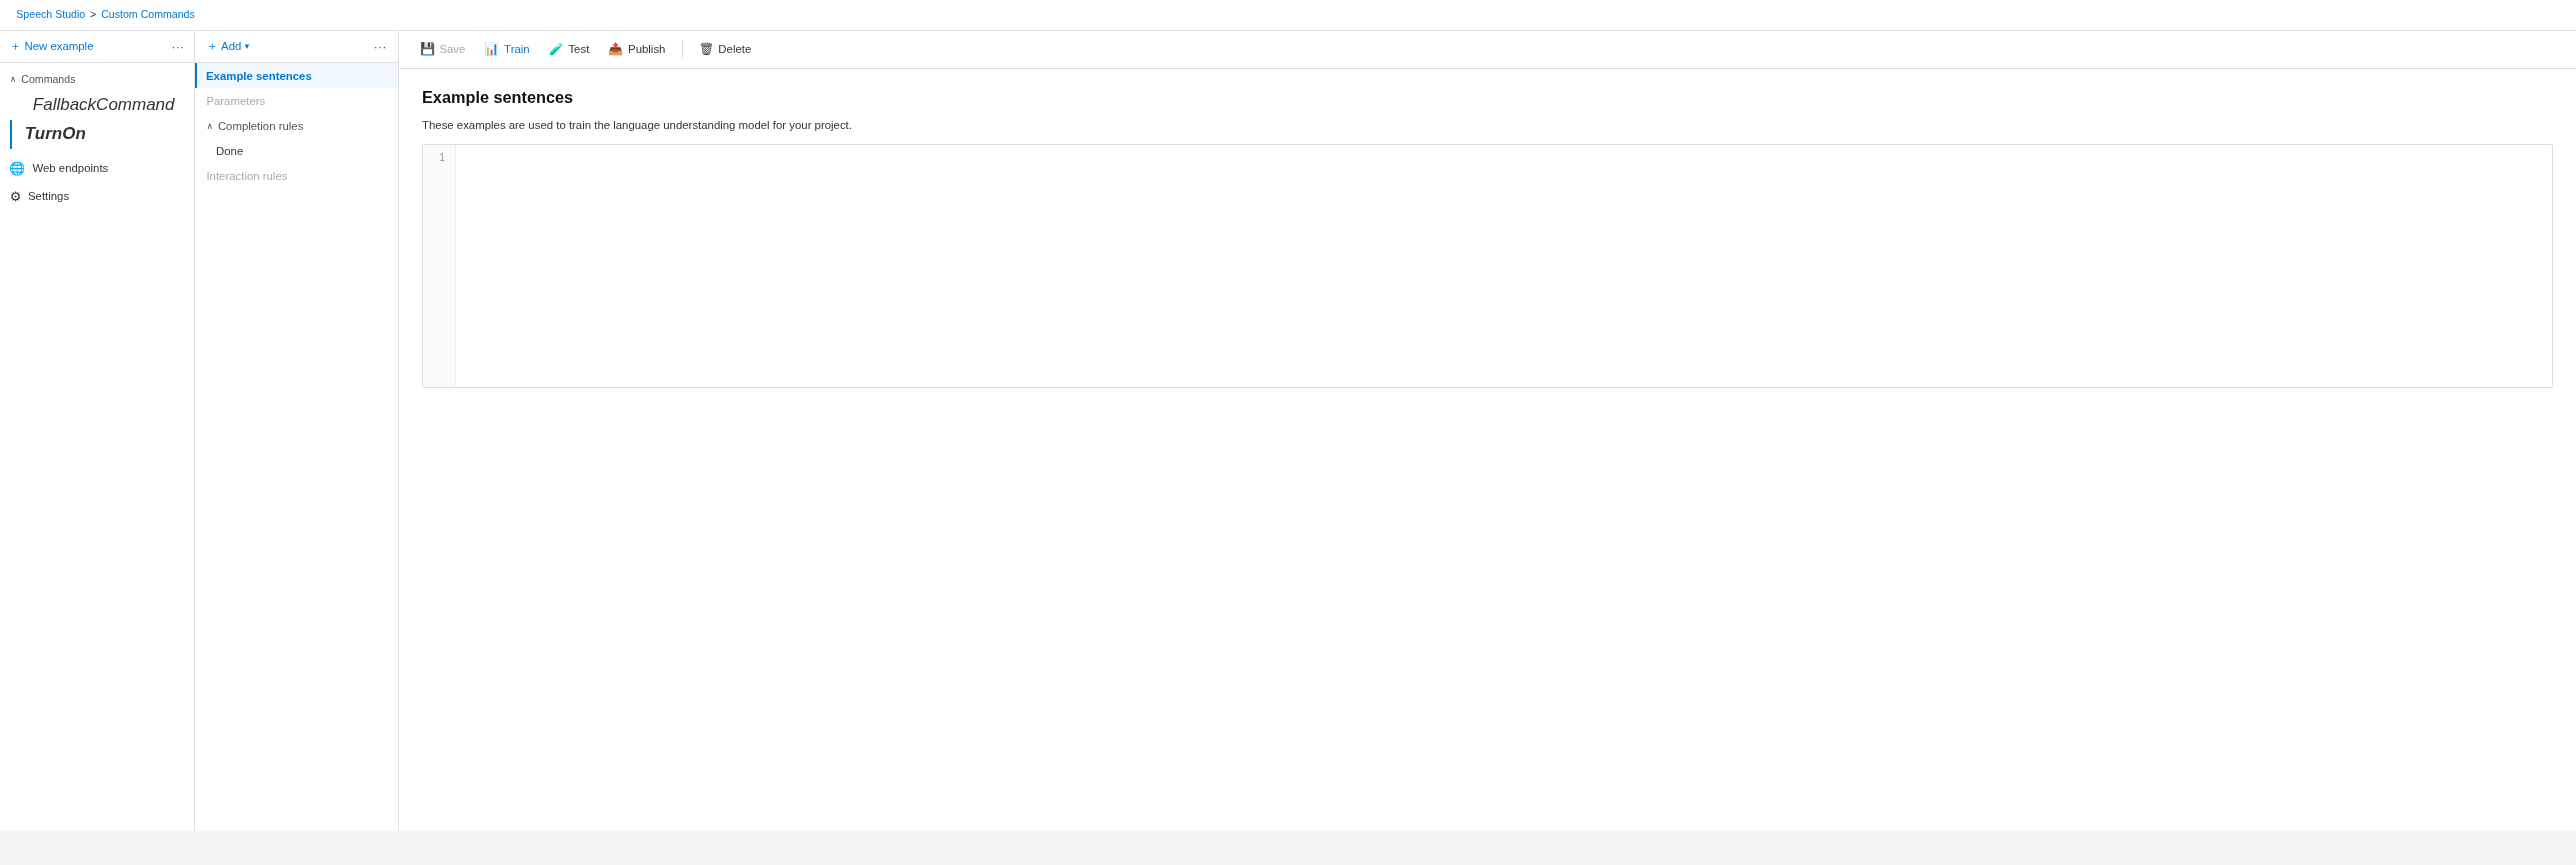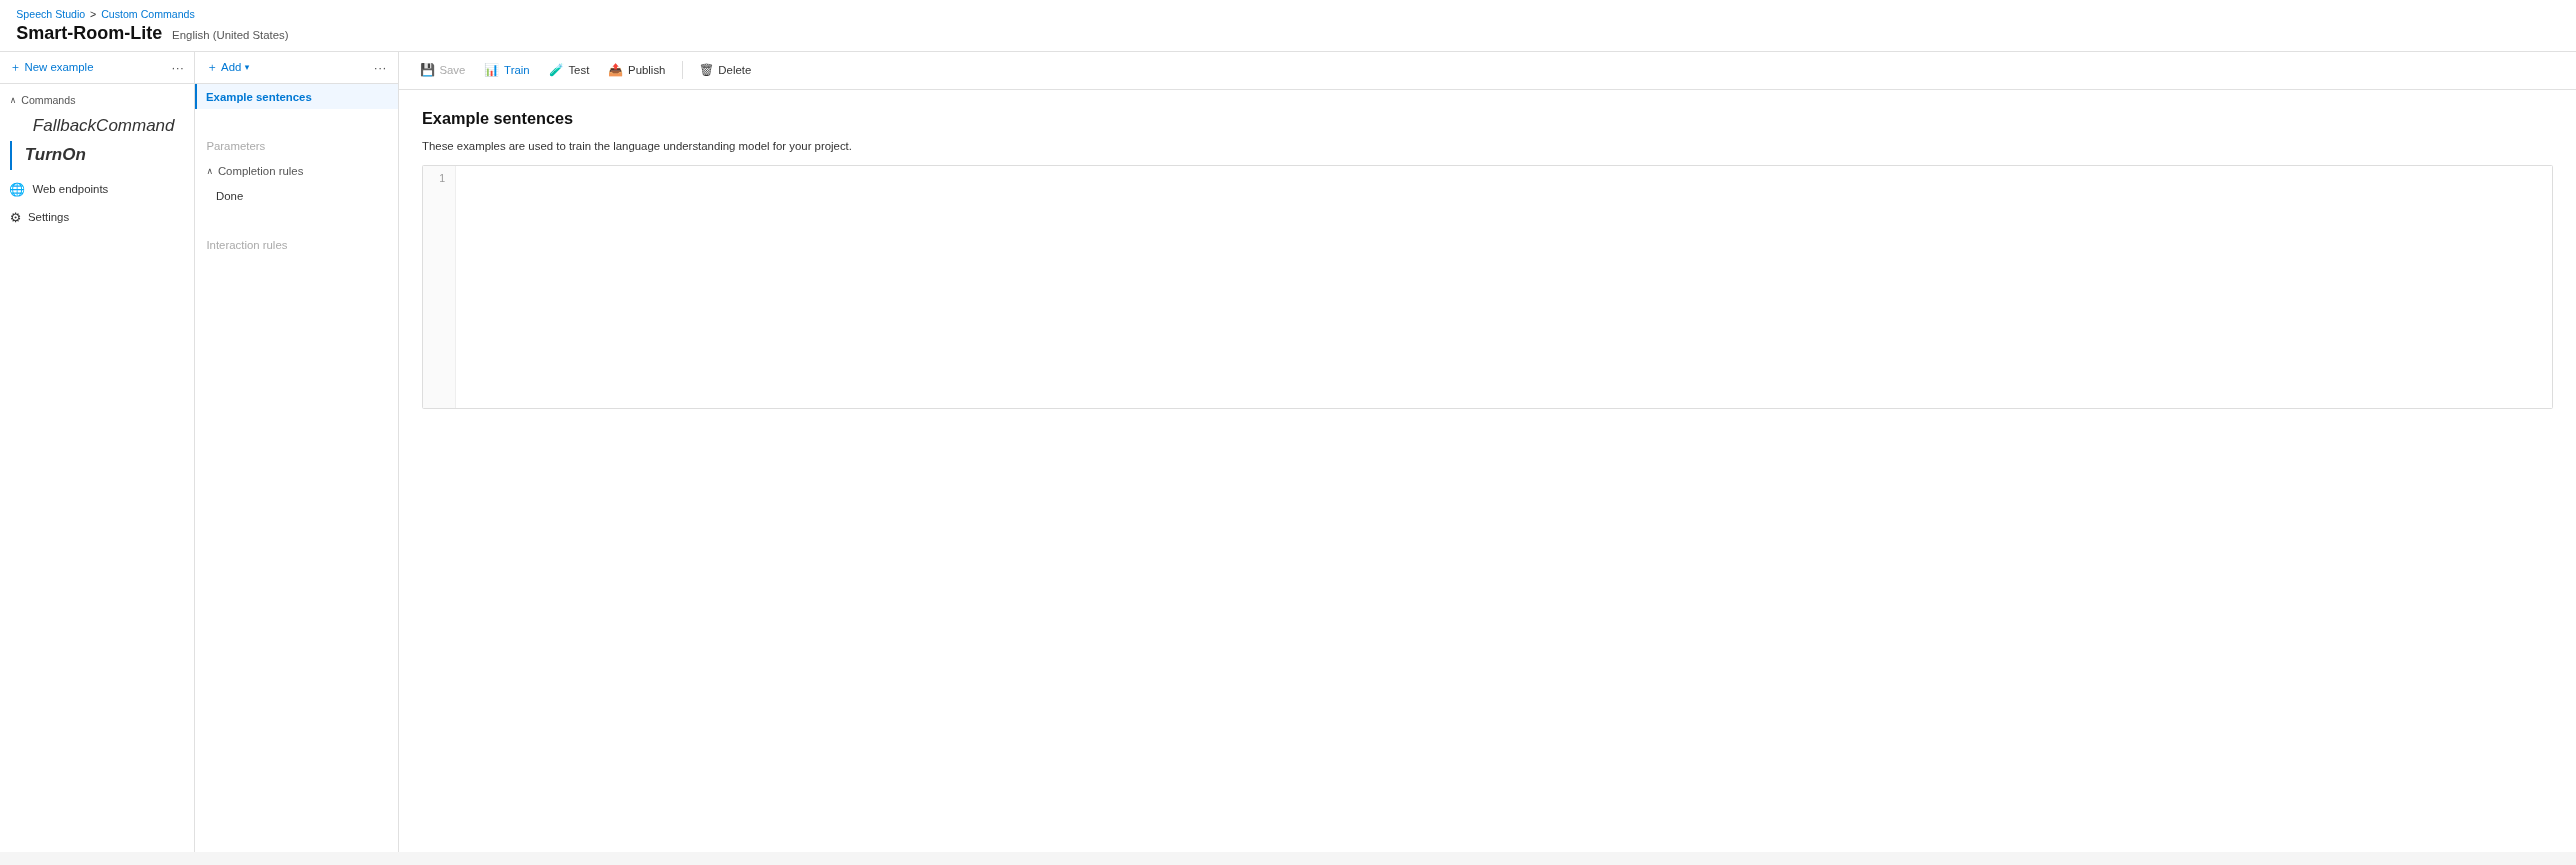--- a/index.html
+++ b/index.html
@@ -31,21 +31,21 @@
     .sidebar-nav-item .icon { font-size: 13px; }
 
     
     .middle-panel { width: 204px; background: #fff; border-right: 0.8px solid #e0e0e0; display: flex; flex-direction: column; }
     .middle-top { padding: 8.1px 11.4px; border-bottom: 0.8px solid #e0e0e0; display: flex; align-items: center; gap: 4.9px; }
     .middle-top .add-btn { display: flex; align-items: center; gap: 3.3px; color: #0078d4; cursor: pointer; background: none; border: none; font-size: 11.4px; font-family: inherit; }
     .middle-top .dropdown-arrow { font-size: 9px; color: #0078d4; }
     .middle-top .more-btn { margin-left: auto; color: #555; cursor: pointer; background: none; border: none; font-size: 13px; }
     .middle-item { padding: 6.5px 11.4px; cursor: pointer; font-size: 11.4px; }
     .middle-item.active { color: #0078d4; font-weight: 600; border-left: 2.4px solid #0078d4; padding-left: 9px; background: #f0f7ff; }
-    .middle-item.disabled { color: #aaa; margin-top: 24px; }
+    .middle-item.disabled { color: #aaa; }
     .middle-section-header { display: flex; align-items: center; gap: 4.9px; padding: 6.5px 11.4px; font-size: 11.4px; color: #555; cursor: pointer; }
     .middle-section-header .chevron { font-size: 9px; }
     .middle-sub-item { padding: 6.5px 11.4px 6.5px 21px; cursor: pointer; font-size: 11.4px; color: #333; }
 
     
     .main-content { flex: 1; display: flex; flex-direction: column; background: #fff; }
 
     
     .toolbar { display: flex; align-items: center; gap: 3.3px; padding: 6.5px 13px; border-bottom: 0.8px solid #e0e0e0; background: #fff; }
     .toolbar-btn { display: flex; align-items: center; gap: 4.1px; padding: 4.9px 8.1px; background: none; border: none; cursor: pointer; font-size: 11.4px; color: #333; font-family: inherit; border-radius: 2.4px; }
@@ -64,24 +64,20 @@
     .editor-input { flex: 1; padding: 6.5px 9.8px; outline: none; border: none; font-size: 11.4px; color: #333; resize: none; font-family: 'Consolas', 'Courier New', monospace; }
   </style>
 </head>
 <body>
 
 <div class="header">
   <div class="breadcrumb">
     <a href="#">Speech Studio</a>
     <span>&gt;</span>
     <a href="#">Custom Commands</a>
-  </div>
-  <div class="app-title">
-    <h1>Smart-Room-Lite</h1>
-    <span class="lang">English (United States)</span>
   </div>
 </div>
 
 <div class="layout">
 
   <div class="sidebar">
     <div class="sidebar-top">
       <button class="new-cmd-btn">
         <span>＋</span>
         <span>New example</span>

